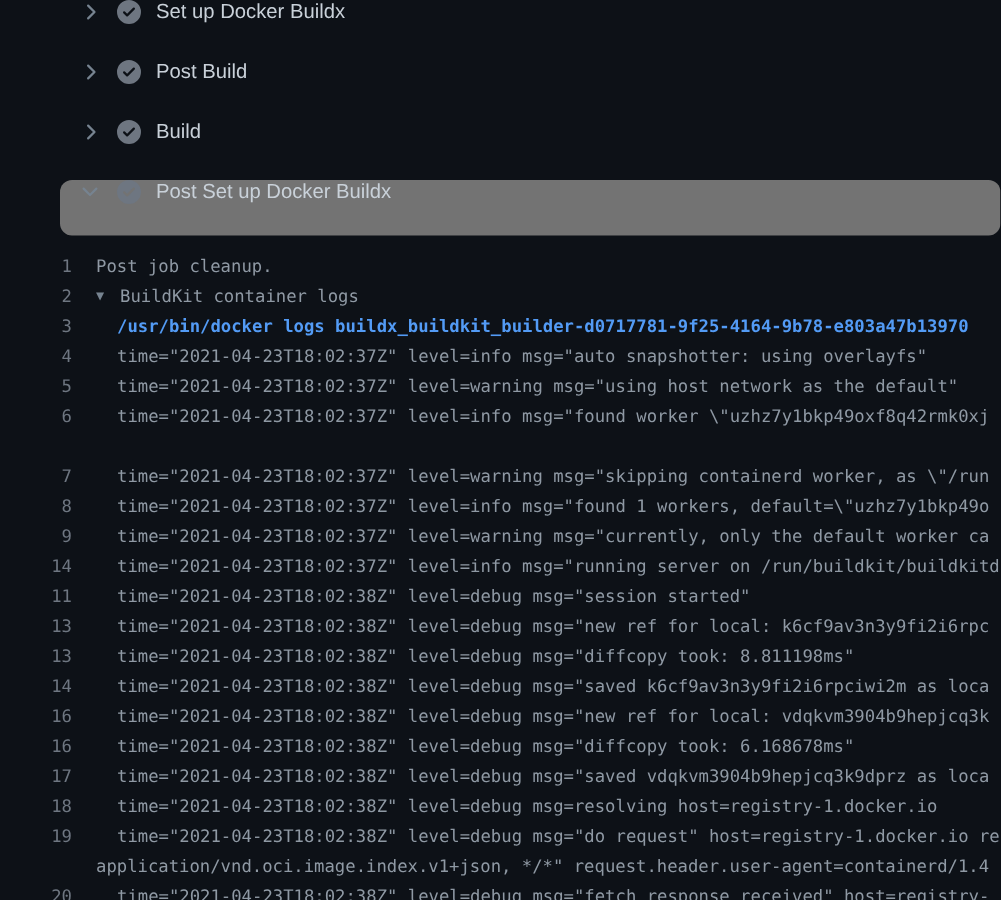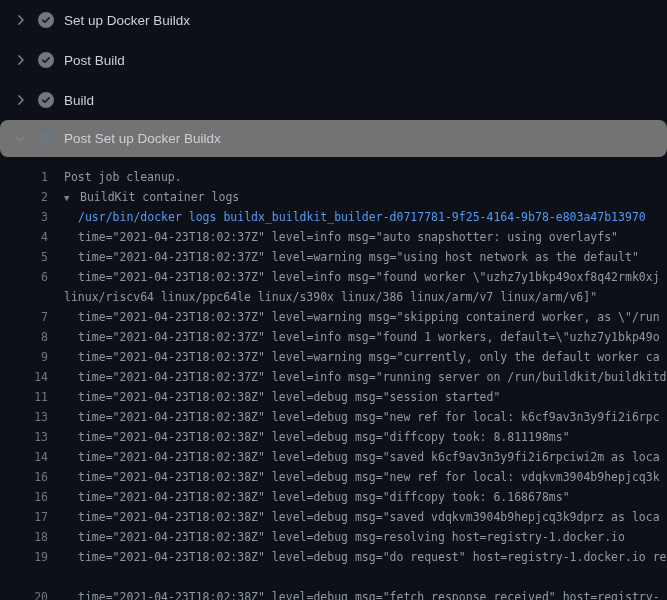--- a/index.html
+++ b/index.html
@@ -7,22 +7,22 @@
     width: 667px; height: 600px; overflow: hidden;
     background: #0d1117;
     font-family: "Liberation Sans", sans-serif;
     -webkit-font-smoothing: antialiased;
   }
   .app { width: 667px; height: 600px; overflow: hidden; position: relative; }
 
   
   .steps { }
   .step {
-    height: 40px; display: flex; align-items: center;
-    padding-left: 12px; cursor: pointer; box-sizing: border-box;
+    height: 40px; display: flex; 
+    padding-left: 12px; cursor: pointer; box-sizing: border-box; margin-left: 40px;
   }
   .step.expanded {
     height: 37px; background: #737373; border-radius: 8px;
   }
   .chev {
     width: 16px; height: 16px; display: inline-flex;
     align-items: center; justify-content: center; flex: 0 0 auto;
   }
   .chev svg { display: block; }
   .check {
@@ -41,21 +41,21 @@
   }
   .log-row {
     height: 20px; display: flex; overflow: hidden; white-space: pre;
   }
   .num {
     width: 48px; flex: 0 0 auto; text-align: right;
     color: #6e7681; cursor: pointer;
   }
   .txt { margin-left: 16px; flex: 0 0 auto; white-space: pre; }
   .log-row.indent .txt { padding-left: 14px; }
-  .log-row.cmd .txt { color: #539bf5; font-weight: normal; }
+  .log-row.cmd .txt { color: #539bf5; font-weight: bold; }
   .tri {
     display: inline-block; width: 16px; font-size: 9px;
     color: #768390; vertical-align: middle;
   }
 </style>
 </head>
 <body>
 
 <div class="app">
   <div class="steps">
@@ -141,21 +141,20 @@
     <span class="txt">time="2021-04-23T18:02:37Z" level=warning msg="using host network as the default"</span>
   </div>
 
   <div class="log-row indent">
     <span class="num">6</span>
     <span class="txt">time="2021-04-23T18:02:37Z" level=info msg="found worker \"uzhz7y1bkp49oxf8q42rmk0xj</span>
   </div>
 
   <div class="log-row">
     <span class="num"></span>
-    <span class="txt">linux/riscv64 linux/ppc64le linux/s390x linux/386 linux/arm/v7 linux/arm/v6]"</span>
   </div>
 
   <div class="log-row indent">
     <span class="num">7</span>
     <span class="txt">time="2021-04-23T18:02:37Z" level=warning msg="skipping containerd worker, as \"/run</span>
   </div>
 
   <div class="log-row indent">
     <span class="num">8</span>
     <span class="txt">time="2021-04-23T18:02:37Z" level=info msg="found 1 workers, default=\"uzhz7y1bkp49o</span>
@@ -211,20 +210,21 @@
     <span class="txt">time="2021-04-23T18:02:38Z" level=debug msg=resolving host=registry-1.docker.io</span>
   </div>
 
   <div class="log-row indent">
     <span class="num">19</span>
     <span class="txt">time="2021-04-23T18:02:38Z" level=debug msg="do request" host=registry-1.docker.io re</span>
   </div>
 
   <div class="log-row">
     <span class="num"></span>
+    <span class="txt">application/vnd.oci.image.index.v1+json, */*" request.header.user-agent=containerd/1.4</span>
   </div>
 
   <div class="log-row indent">
     <span class="num">20</span>
     <span class="txt">time="2021-04-23T18:02:38Z" level=debug msg="fetch response received" host=registry-</span>
   </div>
 </div>
 </div>
 
 </body></html>

